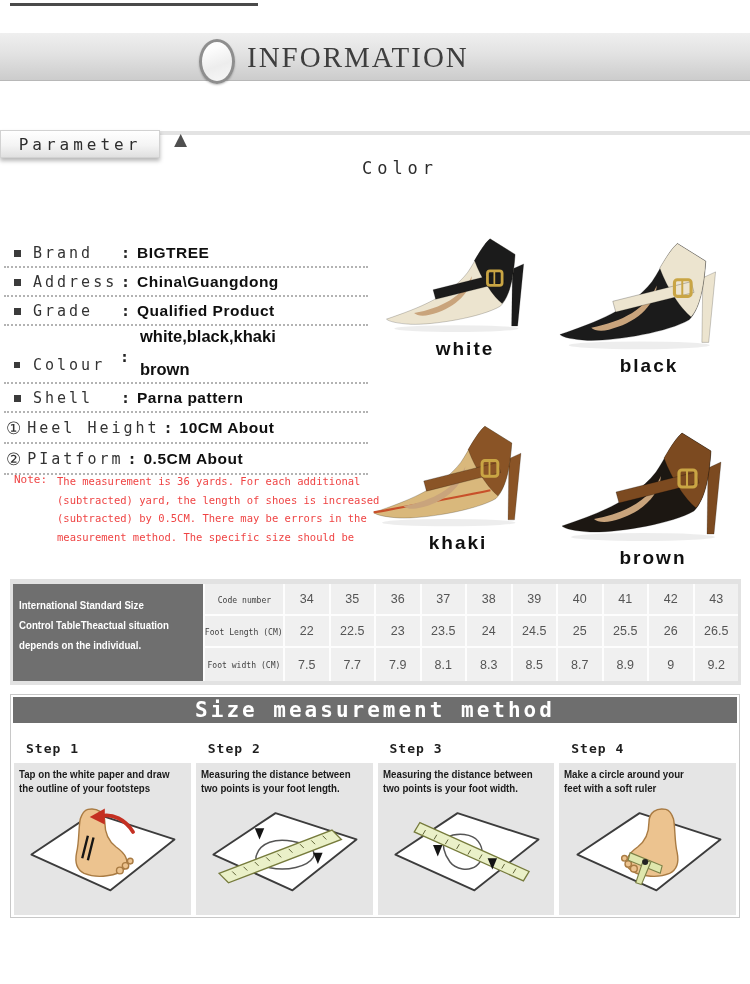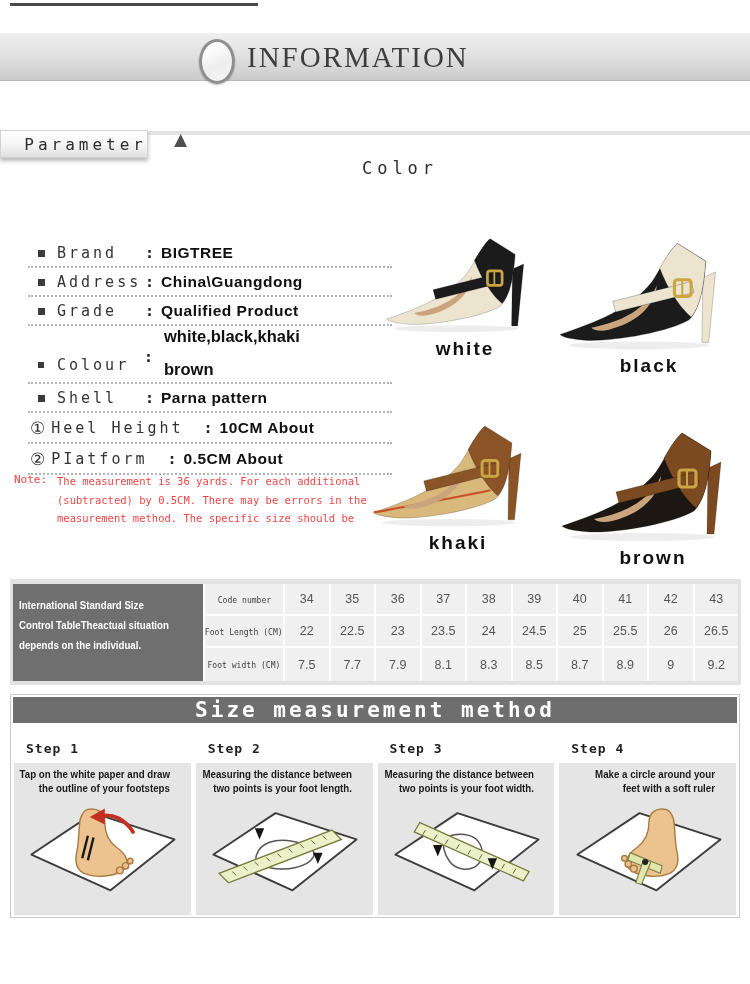--- a/index.html
+++ b/index.html
@@ -14,40 +14,40 @@
               background:linear-gradient(180deg,#efefef 0%,#e2e2e2 45%,#cccccc 100%);
               border-bottom:1px solid #b8b8b8;}
   .header-oval{position:absolute;left:199px;top:6px;width:36px;height:45px;border-radius:50%;
                background:linear-gradient(160deg,#fdfdfd 20%,#ededed 60%,#f8f8f8 100%);
                border:3px solid #8e8e8e;box-sizing:border-box;box-shadow:0 1px 2px rgba(0,0,0,.25);}
   .header-title{position:absolute;left:247px;top:8px;font-family:"Liberation Serif","DejaVu Serif",serif;
                 font-size:29px;color:#3e3e3e;letter-spacing:2px;}
 
   
   .param-rule{position:absolute;left:0;top:131px;width:750px;height:4px;background:#e3e3e3;}
-  .param-tab{position:absolute;left:0;top:130px;width:148px;height:28px;
+  .param-tab{position:absolute;left:0;top:130px;width:160px;height:28px;
              background:linear-gradient(180deg,#ffffff 0%,#f4f4f4 55%,#e0e0e0 100%);
              border:1px solid #d2d2d2;box-sizing:border-box;box-shadow:0 3px 4px rgba(0,0,0,.28);
-             display:flex;align-items:center;justify-content:flex-end;}
+             display:flex;align-items:center;justify-content:center;}
   .param-tab span{font-size:16px;letter-spacing:4px;color:#2d2d2d;}
   .param-arrow{position:absolute;left:173px;top:134px;width:14px;height:13px;background:#4f4f4f;
                clip-path:polygon(55% 0,100% 100%,8% 100%);}
 
   .color-heading{position:absolute;left:340px;top:158px;width:120px;text-align:center;
                  font-size:17px;letter-spacing:5px;color:#2c2c2c;}
 
   
-  .specs{position:absolute;left:28px;top:239px;width:364px;}
+  .specs{position:absolute;left:4px;top:239px;width:364px;}
   .spec-row{display:flex;align-items:center;padding:5px 0 4px;border-bottom:2px dotted #b3b3b3;}
   .bullet{width:7px;height:7px;background:#3b3b3b;margin:0 12px 0 10px;flex:none;}
   .spec-label{font-size:15px;letter-spacing:3px;color:#333;width:88px;flex:none;}
   .spec-colon{font-size:15px;font-weight:bold;color:#222;width:16px;flex:none;}
   .spec-value{font-family:"Liberation Sans","DejaVu Sans",sans-serif;font-weight:bold;
               font-size:15.5px;color:#0f0f0f;letter-spacing:.5px;}
-  .spec-row.prefixed .spec-label{width:auto;margin-right:20px;}
+  .spec-row.prefixed .spec-label{width:auto;margin-right:4px;}
   .spec-prefix{font-size:17px;color:#333;margin:0 6px 0 2px;flex:none;}
   .spec-row.colour{position:relative;height:47px;border-bottom:2px dotted #b3b3b3;}
   .spec-row.colour .bullet{position:absolute;left:10px;bottom:14px;width:6px;height:6px;margin:0;}
   .spec-row.colour .spec-label{position:absolute;left:29px;bottom:8px;width:auto;}
   .spec-row.colour .spec-colon{position:absolute;left:116px;bottom:16px;width:auto;}
   .colour-l1{position:absolute;left:136px;top:1px;font-family:"Liberation Sans",sans-serif;
              font-weight:bold;font-size:16.5px;color:#0f0f0f;text-align:center;}
   .colour-l2{position:absolute;left:136px;bottom:3px;font-family:"Liberation Sans",sans-serif;
              font-weight:bold;font-size:16.5px;color:#0f0f0f;}
 
@@ -88,21 +88,21 @@
   .st-c{background:var(--table_cell_bg,#f0f0f0);display:flex;align-items:center;justify-content:center;
         font-family:"Liberation Sans",sans-serif;font-size:12.5px;color:#555;}
 
   
   .method{position:absolute;left:10px;top:694px;width:730px;height:224px;box-sizing:border-box;
           border:1px solid #c8c8c8;background:#fff;}
   .method-header{margin:2px;height:26px;background:var(--accent_dark_bar,#6e6e6e);color:#fff;
                  text-align:center;line-height:26px;font-weight:bold;font-size:21px;letter-spacing:3px;}
   .method-cols{display:grid;grid-template-columns:repeat(4,1fr);gap:5px;padding:0 3px;margin-top:18px;}
   .step-title{font-size:13px;font-weight:bold;color:#1e1e1e;letter-spacing:1px;margin:0 0 7px 12px;}
-  .step-panel{background:var(--panel_gray,#e5e5e5);height:152px;overflow:hidden;text-align:right;}
+  .step-panel{background:var(--panel_gray,#e5e5e5);height:152px;overflow:hidden;}
   .step-desc{padding:5px 4px 1px 5px;}
   .step-desc div{font-family:"Liberation Sans",sans-serif;font-weight:bold;font-size:10.8px;
                  line-height:13.5px;color:#1b1b1b;white-space:nowrap;transform:scaleX(.9);
                  transform-origin:left center;}
   .step-panel svg{display:block;margin:3px auto 0;}
 
   .ill-paper{fill:#fff;stroke:#3c3c3c;stroke-width:2;stroke-linejoin:round;}
   .ill-foot{fill:var(--skin,#ecc38f);stroke:#a97b43;stroke-width:1.5;}
   .ill-outline{fill:none;stroke:#555;stroke-width:1.6;}
   .ill-ruler{fill:#eaf0c8;stroke:#767b3c;stroke-width:1.4;}
@@ -177,20 +177,21 @@
       <span class="spec-label">PIatform</span>
       <span class="spec-colon">:</span>
       <span class="spec-value">0.5CM About</span>
     </div>
   </div>
 
   <div class="note">
     <span class="note-label">Note:</span>
     <div class="note-body">
       <div>The measurement is 36 yards. For each additional</div>
+      <div>(subtracted) yard, the length of shoes is increased</div>
       <div>(subtracted) by 0.5CM. There may be errors in the</div>
       <div>measurement method. The specific size should be</div>
     </div>
   </div>
 
   <div class="shoe-fig white">
     <svg viewBox="0 0 190 134">
       <ellipse class="sh-shadow" cx="85" cy="127" rx="72" ry="4"></ellipse>
       <polygon class="sh-acc" points="150,58 163,52 156,124 149,124"></polygon>
       <path class="sh-body" d="M4,116 C42,103 76,90 98,62 C107,49 114,32 124,23 L153,41 C151,70 146,91 136,101 C114,114 58,123 32,122 C17,121 7,119 4,116 Z"></path>

